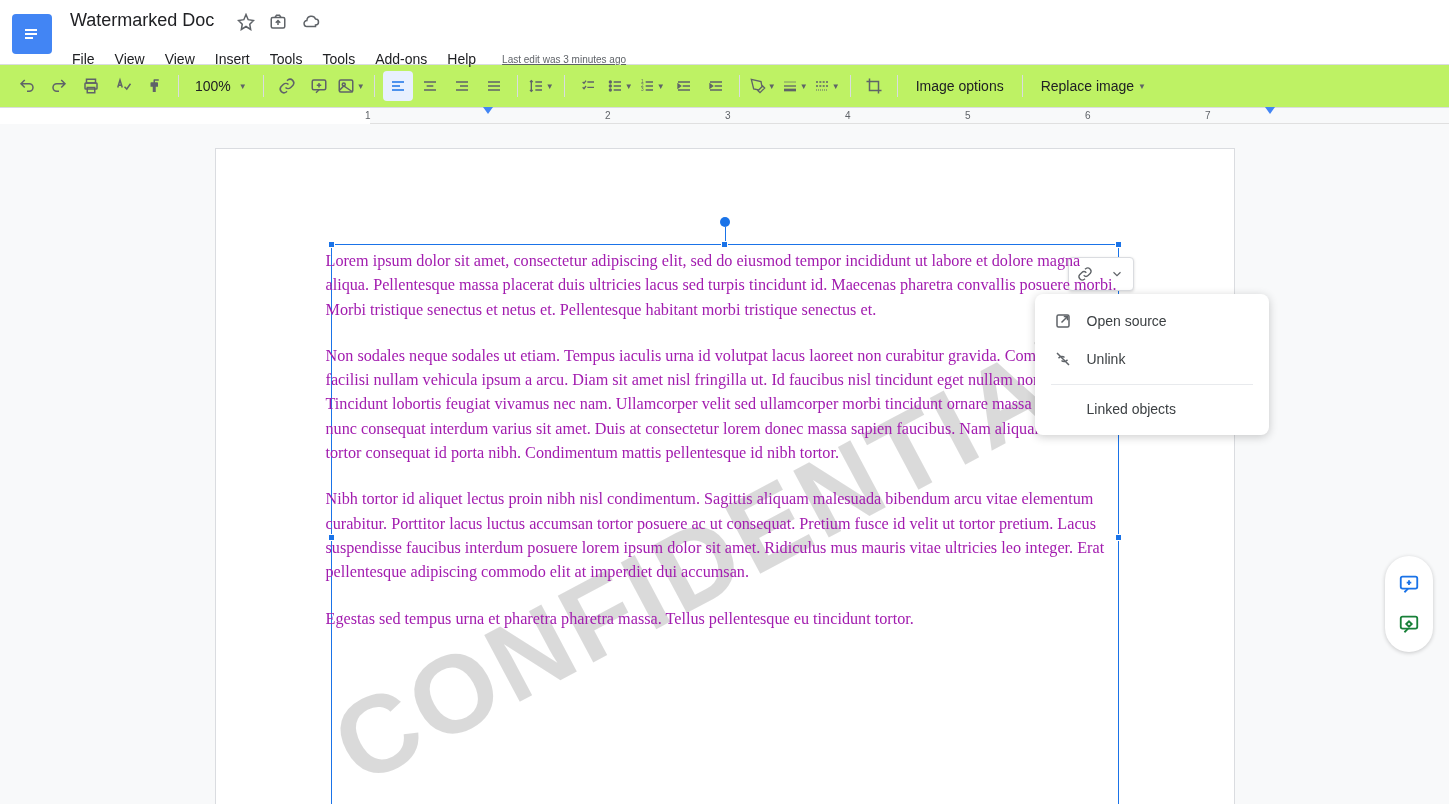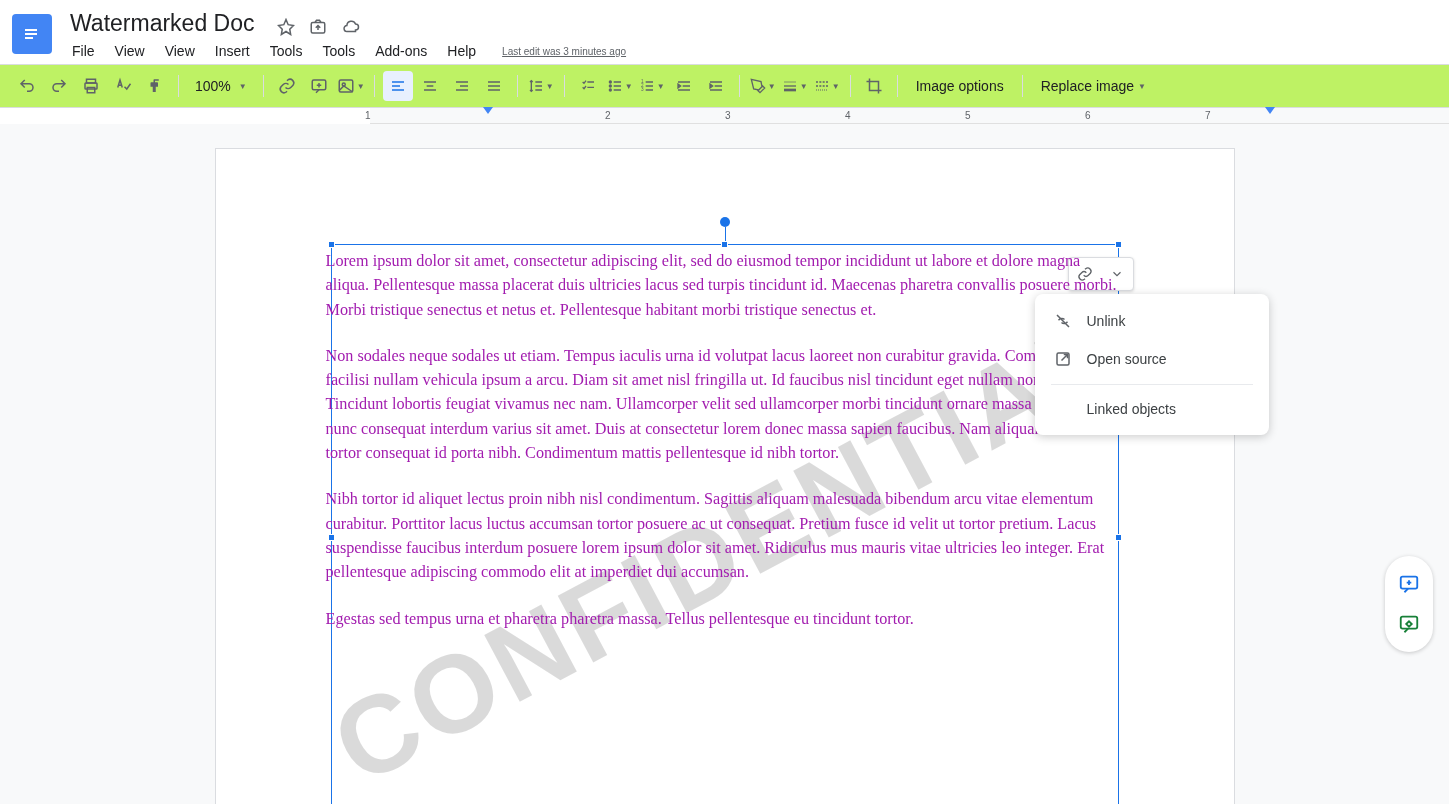--- a/index.html
+++ b/index.html
@@ -2,24 +2,24 @@
 <html><head>
 <meta charset="utf-8">
 <style>
 * { box-sizing: border-box; margin: 0; padding: 0; }
 body { font-family: Arial, "Helvetica Neue", sans-serif; background: #fff; overflow: hidden; width: 1449px; height: 804px; position: relative; }
 
 .header { display: flex; align-items: flex-start; padding: 8px 12px 0 12px; height: 64px; }
 .logo { width: 40px; height: 40px; background: #4285f4; border-radius: 4px; display: flex; align-items: center; justify-content: center; margin-right: 12px; margin-top: 6px; }
 .logo svg { fill: #fff; }
 .title-area { flex: 1; }
-.doc-title { font-size: 23px; color: #202124; padding: 2px 6px; display: inline-block; }
+.doc-title { font-size: 18px; color: #202124; padding: 2px 6px; display: inline-block; }
 .title-icons { display: inline-flex; gap: 14px; margin-left: 12px; vertical-align: middle; }
 .title-icons span { color: #5f6368; cursor: pointer; }
-.menu-bar { display: flex; gap: 4px; margin-top: 0; align-items: center; }
+.menu-bar { display: flex; gap: 4px; margin-top: 14px; align-items: center; }
 .menu-item { font-size: 14px; color: #202124; padding: 4px 8px; cursor: pointer; border-radius: 4px; }
 .last-edit { font-size: 10px; color: #5f6368; text-decoration: underline; margin-left: 14px; cursor: pointer; }
 
 .toolbar { height: 44px; border-top: 1px solid #dadce0; border-bottom: 1px solid #dadce0; display: flex; align-items: center; padding: 0 12px; gap: 2px; background: #bef264; }
 .tb-btn { width: 30px; height: 30px; display: flex; align-items: center; justify-content: center; border-radius: 4px; cursor: pointer; color: #5f6368; }
 .tb-btn.active { background: #e8f0fe; color: #1a73e8; }
 .tb-sep { width: 1px; height: 22px; background: #dadce0; margin: 0 6px; }
 .tb-zoom { display: flex; align-items: center; gap: 6px; padding: 0 8px; font-size: 14px; color: #202124; cursor: pointer; }
 .tb-dropdown { display: flex; align-items: center; }
 .tb-arrow { font-size: 8px; color: #5f6368; margin-left: 2px; }
@@ -313,33 +313,33 @@
             <svg width="14" height="14" viewBox="0 0 24 24" fill="none" stroke="#5f6368" stroke-width="2">
               <path d="M6 9l6 6 6-6"></path>
             </svg>
           </div>
       </div>
 
       <div class="context-menu" style="right:-35px; top:145px;">
         <div class="cm-item">
           <span class="cm-icon">
               <svg width="18" height="18" viewBox="0 0 24 24" fill="none" stroke="currentColor" stroke-width="2">
-                <path d="M10 14a5 5 0 0 0 7 0l1-1M14 10a5 5 0 0 0-7 0l-1 1M4 4l16 16"></path>
-              </svg>
-            </span>
-          <span>Unlink</span>
-        </div>
-        <div class="cm-item">
-          <span class="cm-icon">
-              <svg width="18" height="18" viewBox="0 0 24 24" fill="none" stroke="currentColor" stroke-width="2">
                 <rect x="4" y="4" width="16" height="16" rx="2"></rect>
                 <path d="M10 14l8-8M13 6h5v5"></path>
               </svg>
             </span>
           <span>Open source</span>
+        </div>
+        <div class="cm-item">
+          <span class="cm-icon">
+              <svg width="18" height="18" viewBox="0 0 24 24" fill="none" stroke="currentColor" stroke-width="2">
+                <path d="M10 14a5 5 0 0 0 7 0l1-1M14 10a5 5 0 0 0-7 0l-1 1M4 4l16 16"></path>
+              </svg>
+            </span>
+          <span>Unlink</span>
         </div>
         <div class="cm-sep"></div>
         <div class="cm-item">
           <span class="cm-icon"></span>
           <span>Linked objects</span>
         </div>
       </div>
 
     </div>
   </div>

